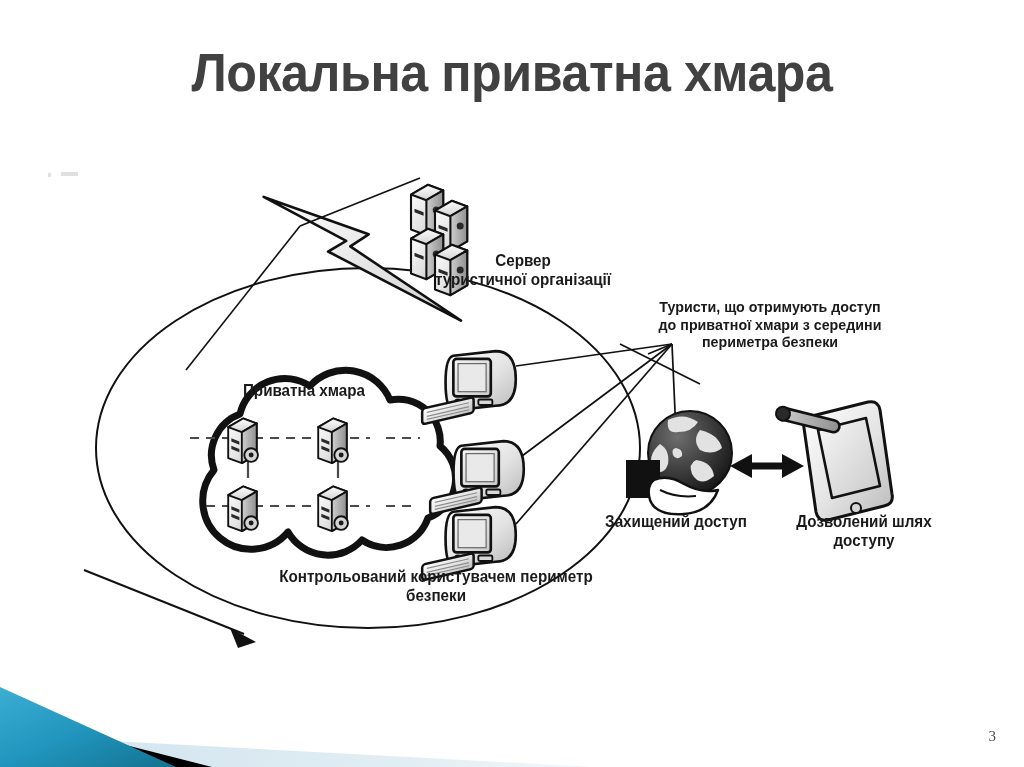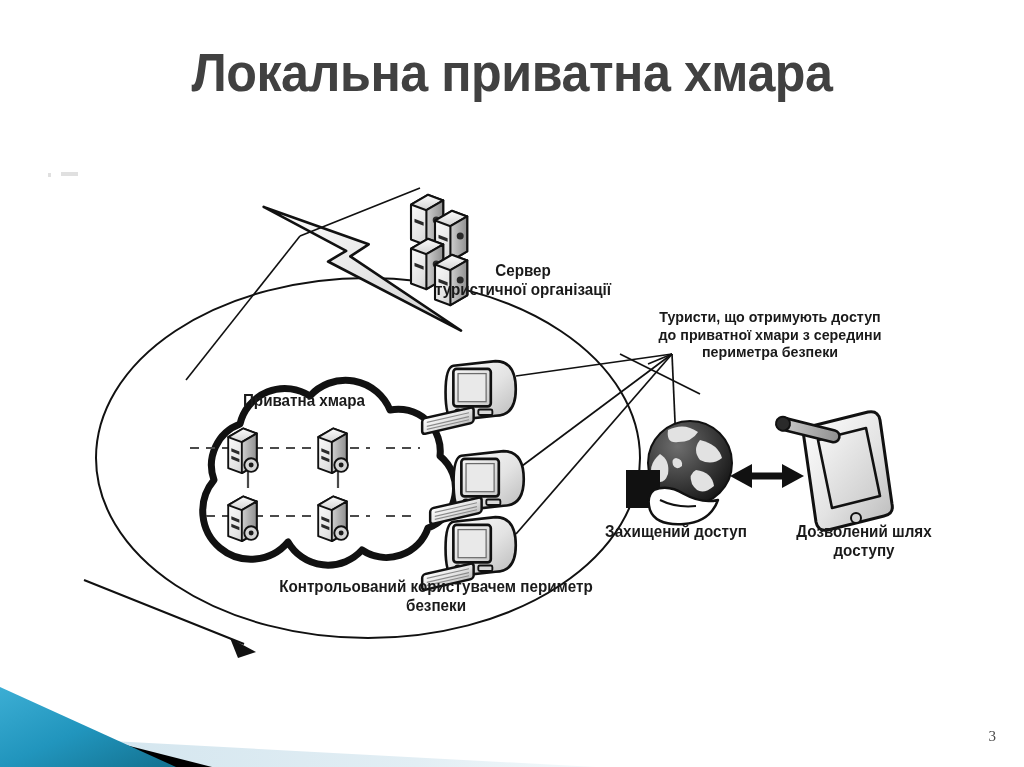--- a/index.html
+++ b/index.html
@@ -29,21 +29,21 @@
     color: #414141;
     line-height: 1.05;
     transform: scaleX(0.93);
     white-space: nowrap;
   }
 
   
   #diagram {
     position: absolute;
     left: 0;
-    top: 158px;
+    top: 148px;
     width: 1024px;
     height: 520px;
   }
   #diagram-svg {
     position: absolute;
     left: 0;
     top: 0;
   }
 
   

